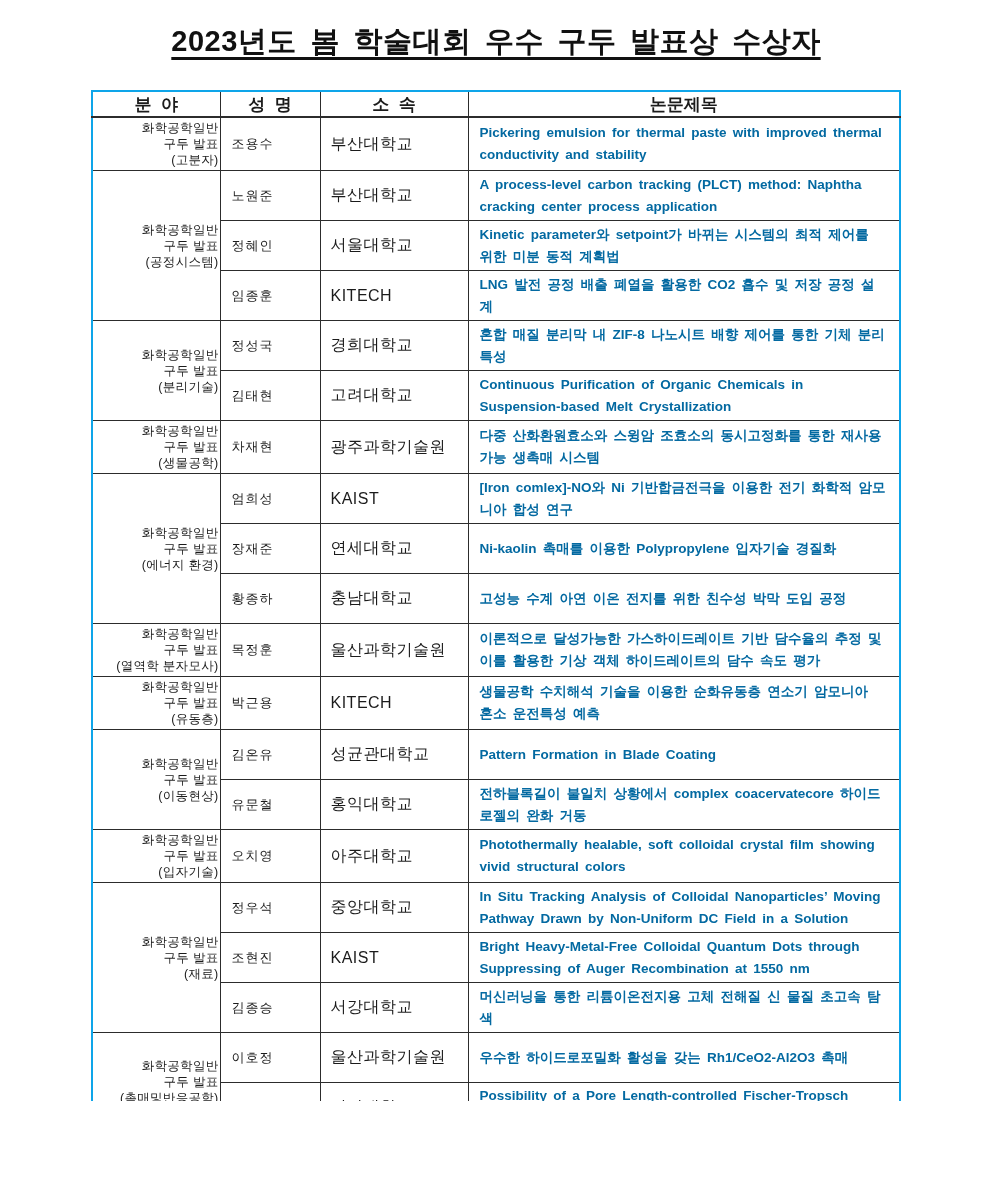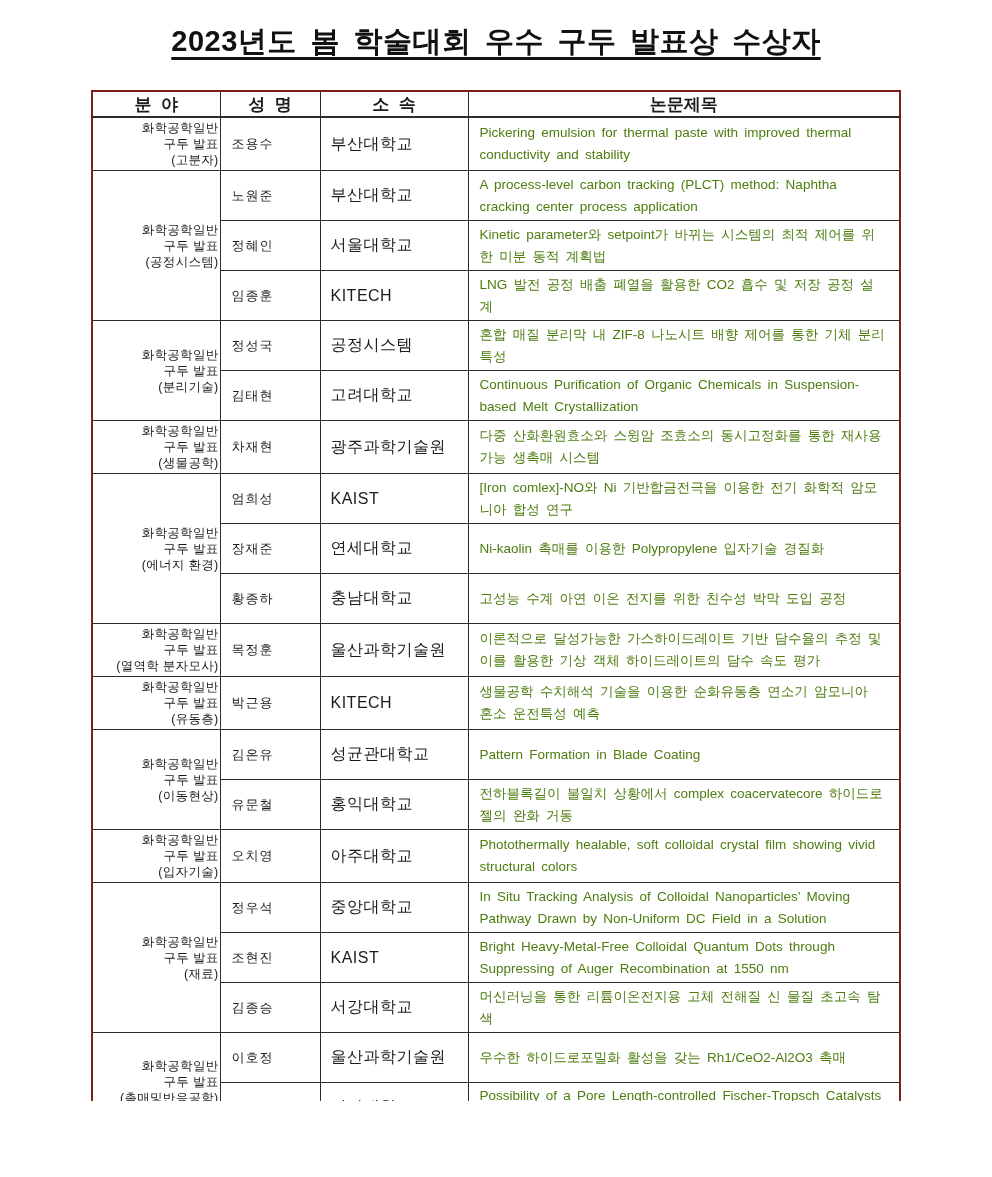--- a/index.html
+++ b/index.html
@@ -27,21 +27,21 @@
     text-decoration: underline;
     text-decoration-thickness: 3px;
     text-underline-offset: 6px;
     margin: 0 0 28px 0;
   }
   table.awards {
     border-collapse: collapse;
     table-layout: fixed;
     width: 808px;
     margin: 8px auto;
-    border: 2px solid #7f1d1d;
+    border: 2px solid #0ea5e9;
   }
   table.awards th, table.awards td {
     border: 1px solid #2c2c2c;
     box-sizing: border-box;
     vertical-align: middle;
     overflow: hidden;
   }
   table.awards th {
     height: 26px;
     font-size: 17px;
@@ -70,21 +70,22 @@
   td.affiliation-cell {
     font-size: 16px;
     padding-left: 10px;
     letter-spacing: 0.5px;
   }
   td.paper-title-cell {
     font-size: 13.5px;
     line-height: 22px;
     padding: 2px 12px 2px 11px;
     word-spacing: 2.5px;
-    color: #4d7c0f;
+    color: #0369a1;
+    font-weight: bold;
   }
 </style>
 </head>
 <body>
 
 <div class="page">
   <h1 class="doc-title">2023년도 봄 학술대회 우수 구두 발표상 수상자</h1>
 
   <table class="awards">
     <colgroup>
@@ -126,21 +127,21 @@
         <tr>
           <td class="name-cell">임종훈</td>
           <td class="affiliation-cell">KITECH</td>
           <td class="paper-title-cell">LNG 발전 공정 배출 폐열을 활용한 CO2 흡수 및 저장 공정 설계</td>
         </tr>
         <tr>
           <td class="field-cell" rowspan="2">화학공학일반
 구두 발표
 (분리기술)</td>
           <td class="name-cell">정성국</td>
-          <td class="affiliation-cell">공정시스템</td>
+          <td class="affiliation-cell">경희대학교</td>
           <td class="paper-title-cell">혼합 매질 분리막 내 ZIF-8 나노시트 배향 제어를 통한 기체 분리 특성</td>
         </tr>
         <tr>
           <td class="name-cell">김태현</td>
           <td class="affiliation-cell">고려대학교</td>
           <td class="paper-title-cell">Continuous Purification of Organic Chemicals in Suspension-based Melt Crystallization</td>
         </tr>
         <tr>
           <td class="field-cell" rowspan="1">화학공학일반
 구두 발표

